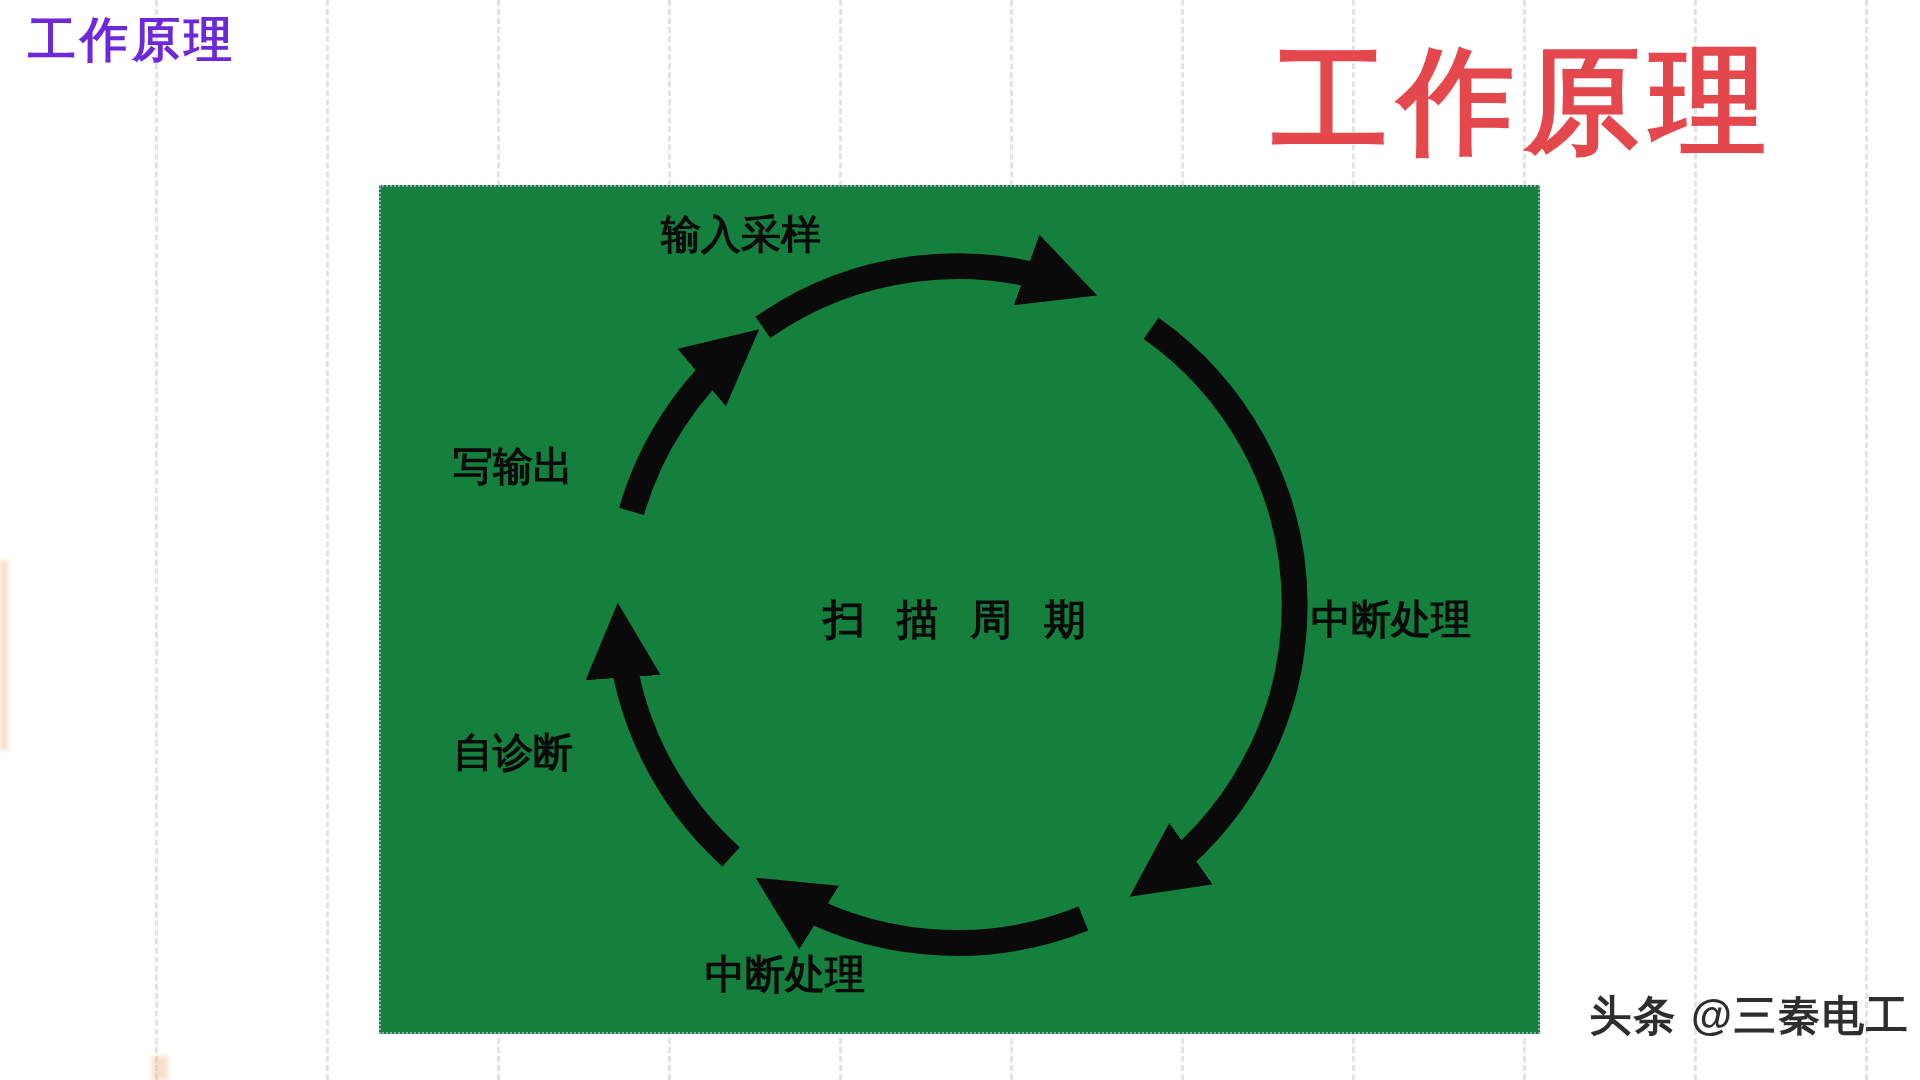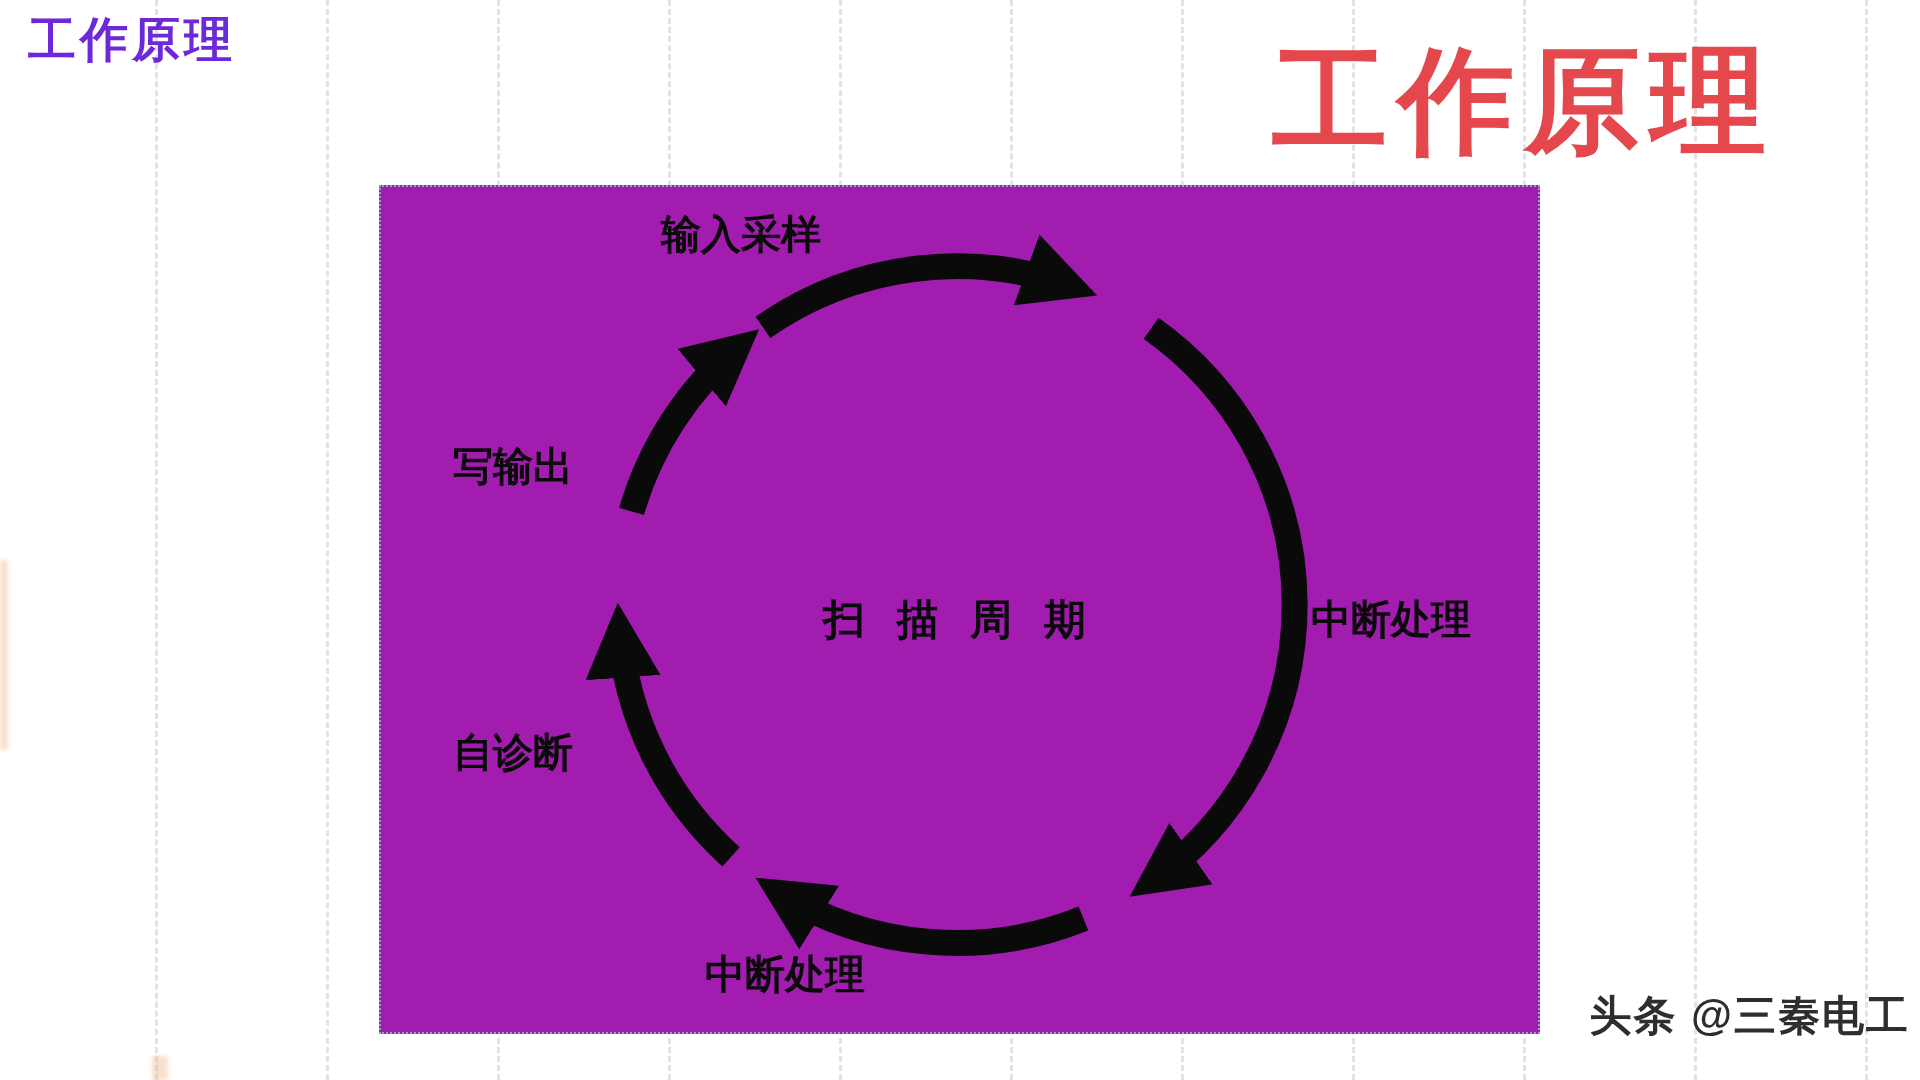--- a/index.html
+++ b/index.html
@@ -73,21 +73,21 @@
     z-index: 3;
     margin-left: 46px;
   }
 
   .diagram-panel {
     position: absolute;
     left: 379px;
     top: 185px;
     width: 1161px;
     height: 849px;
-    background: #a21caf;
+    background: #15803d;
     border: 2px dotted #8fa6c0;
     box-sizing: border-box;
     z-index: 2;
   }
 
   .cycle-svg {
     position: absolute;
     left: 0;
     top: 0;
     width: 100%;

